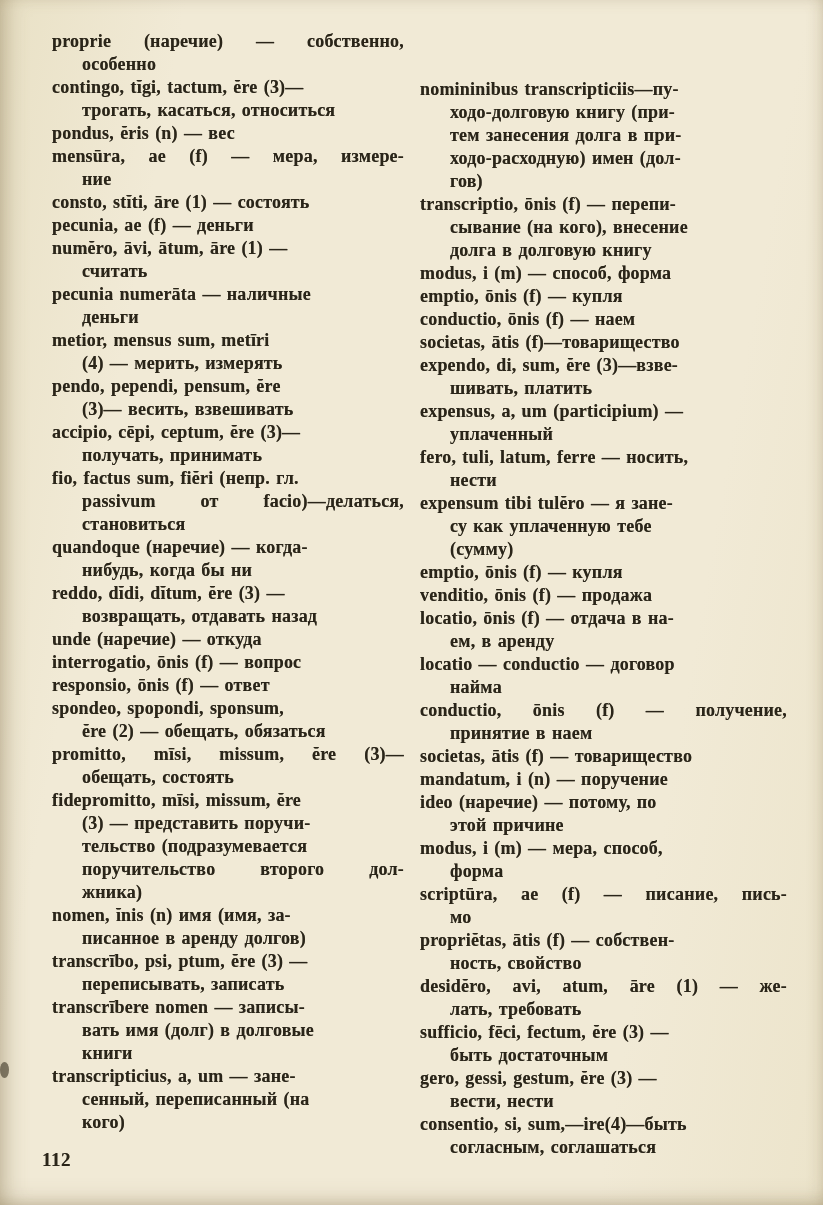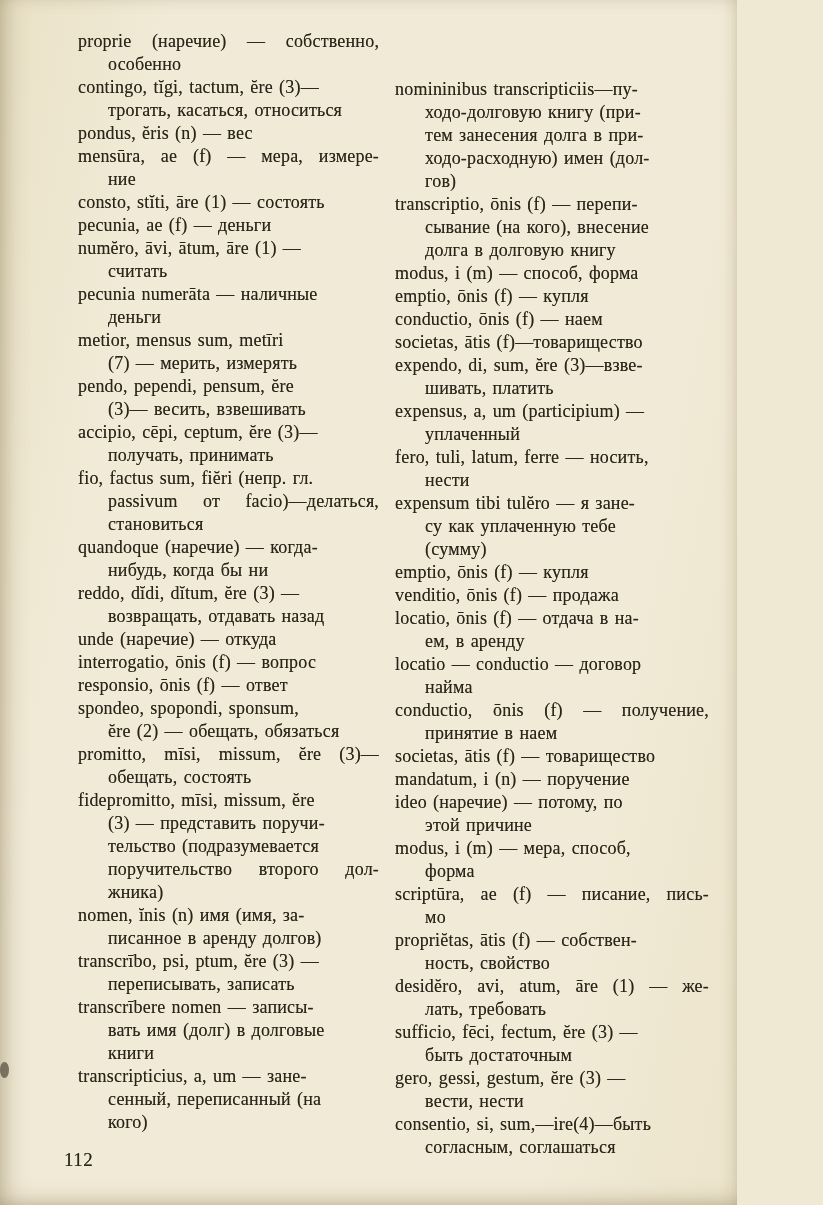--- a/index.html
+++ b/index.html
@@ -9,29 +9,30 @@
     width: 823px;
     height: 1205px;
     overflow: hidden;
   }
   body {
     background: #efe8d2;
     font-family: "Liberation Serif", "DejaVu Serif", serif;
   }
   .page {
     position: relative;
-    width: 737px;
+    width: 823px;
     height: 1205px;
     box-sizing: border-box;
-    padding: 30px 28px 0 78px;
+    padding: 30px 28px 0 52px;
     background: linear-gradient(100deg, #e9e1c6 0%, #f1ead6 18%, #f1ead6 78%, #ece4cb 100%);
     box-shadow: inset 16px 0 26px -14px rgba(120,100,60,.45),
                 inset -8px 0 18px -10px rgba(120,100,60,.30),
                 inset 0 -14px 24px -14px rgba(120,100,60,.35);
     color: #2a2519;
+    font-weight: bold;
   }
   .columns {
     display: flex;
     gap: 16px;
   }
   .column {
     font-size: 18px;
     line-height: 23px;
     letter-spacing: 0.2px;
     word-spacing: 1.5px;
@@ -41,21 +42,21 @@
   .column.right { width: 367px; margin-top: 48px; }
   .entry { margin: 0; }
   .line { white-space: normal; }
   .line.cont { padding-left: 30px; }
   .line.just {
     text-align: justify;
     text-align-last: justify;
   }
   .page-number {
     position: absolute;
-    left: 64px;
+    left: 42px;
     bottom: 34px;
     font-size: 19px;
     letter-spacing: 0.5px;
     text-shadow: 0 0 0.5px rgba(42,37,25,0.55);
   }
   .edge-speck {
     position: absolute;
     left: 0;
     top: 1062px;
     width: 9px;
@@ -95,21 +96,21 @@
         <div class="entry">
           <div class="line"><span>numĕro, āvi, ātum, āre (1) —</span></div>
           <div class="line cont"><span>считать</span></div>
         </div>
         <div class="entry">
           <div class="line"><span>pecunia numerāta — наличные</span></div>
           <div class="line cont"><span>деньги</span></div>
         </div>
         <div class="entry">
           <div class="line"><span>metior, mensus sum, metīri</span></div>
-          <div class="line cont"><span>(7) — мерить, измерять</span></div>
+          <div class="line cont"><span>(4) — мерить, измерять</span></div>
         </div>
         <div class="entry">
           <div class="line"><span>pendo, pependi, pensum, ĕre</span></div>
           <div class="line cont"><span>(3)— весить, взвешивать</span></div>
         </div>
         <div class="entry">
           <div class="line"><span>accipio, cēpi, ceptum, ĕre (3)—</span></div>
           <div class="line cont"><span>получать, принимать</span></div>
         </div>
         <div class="entry">

